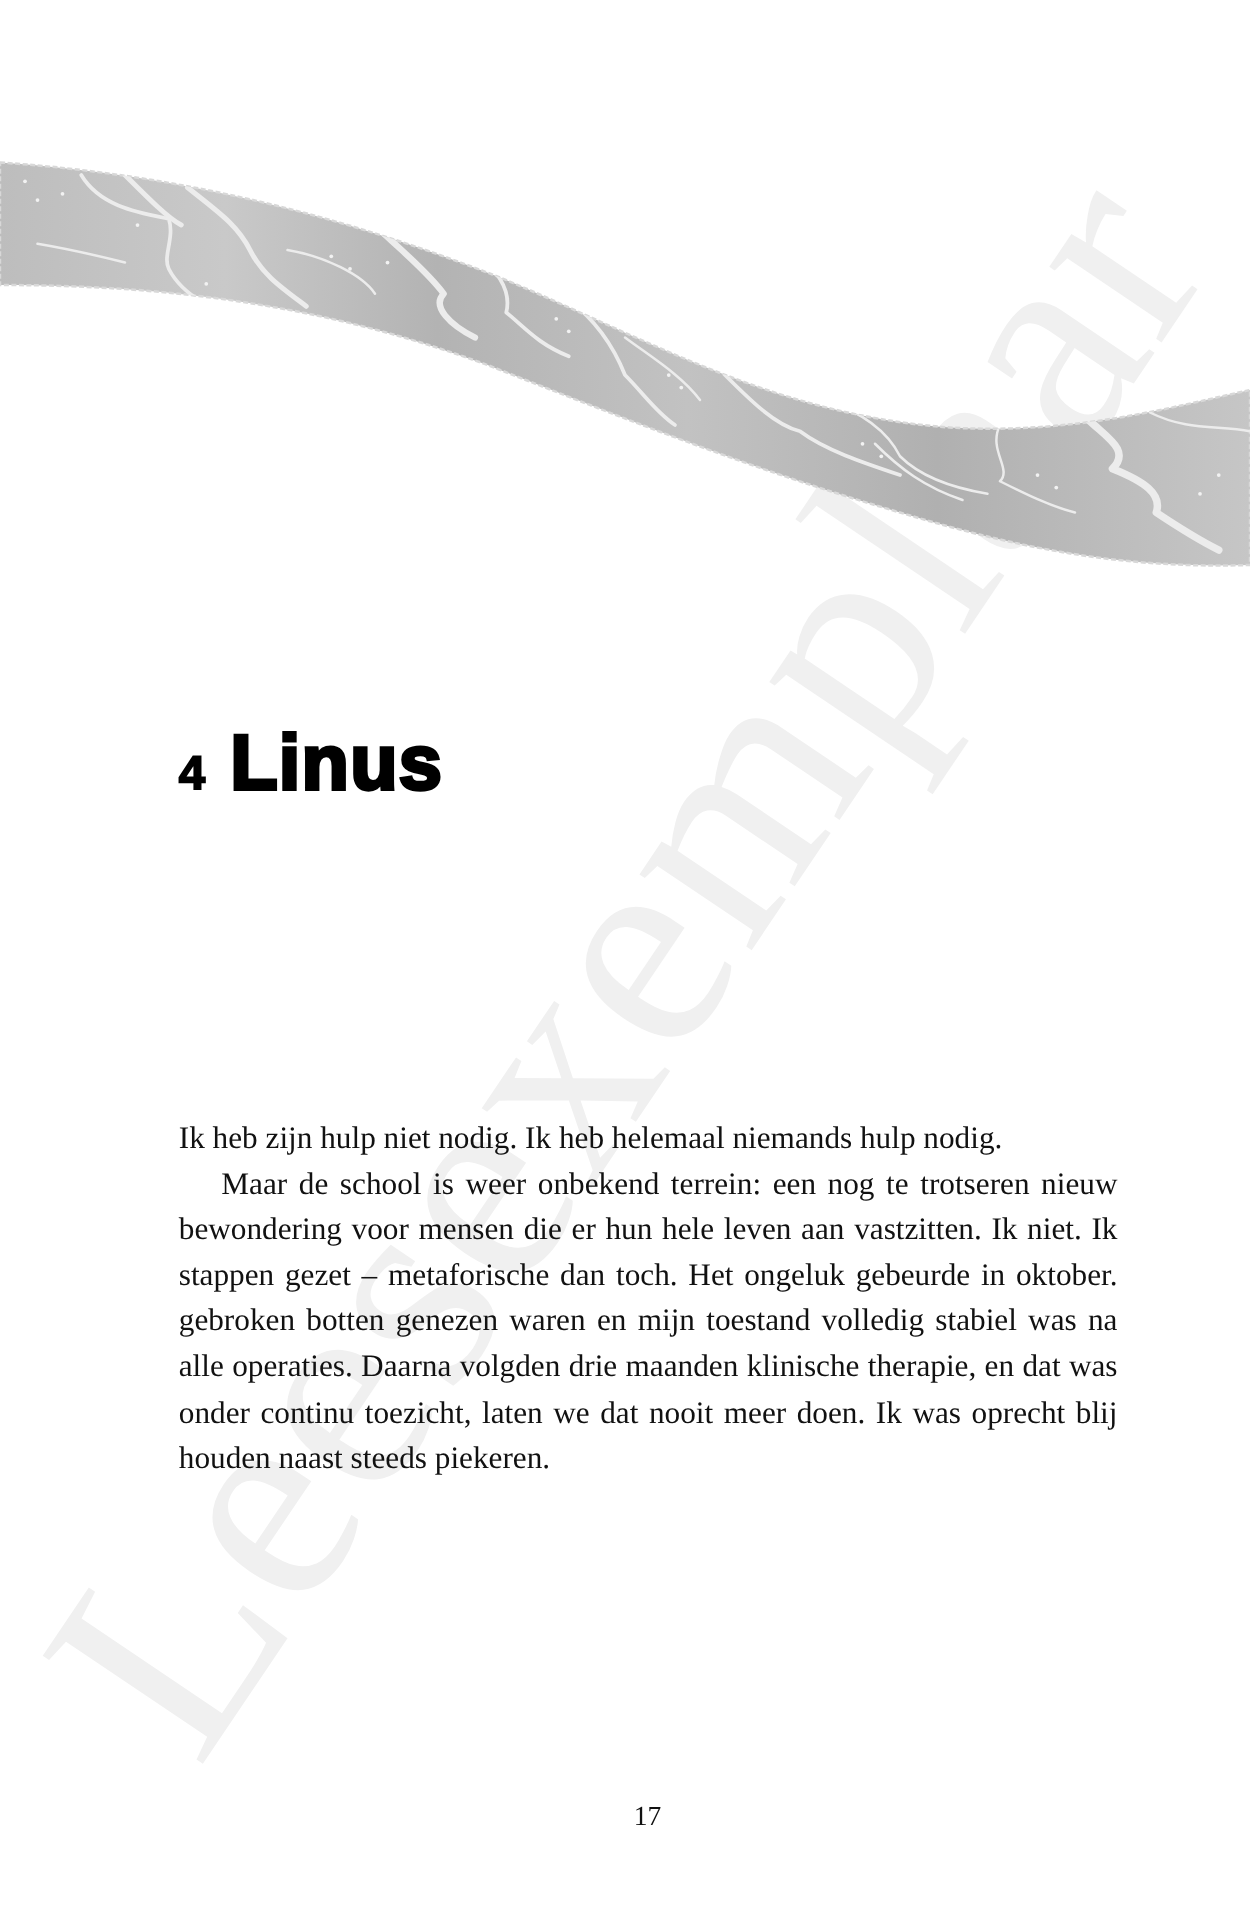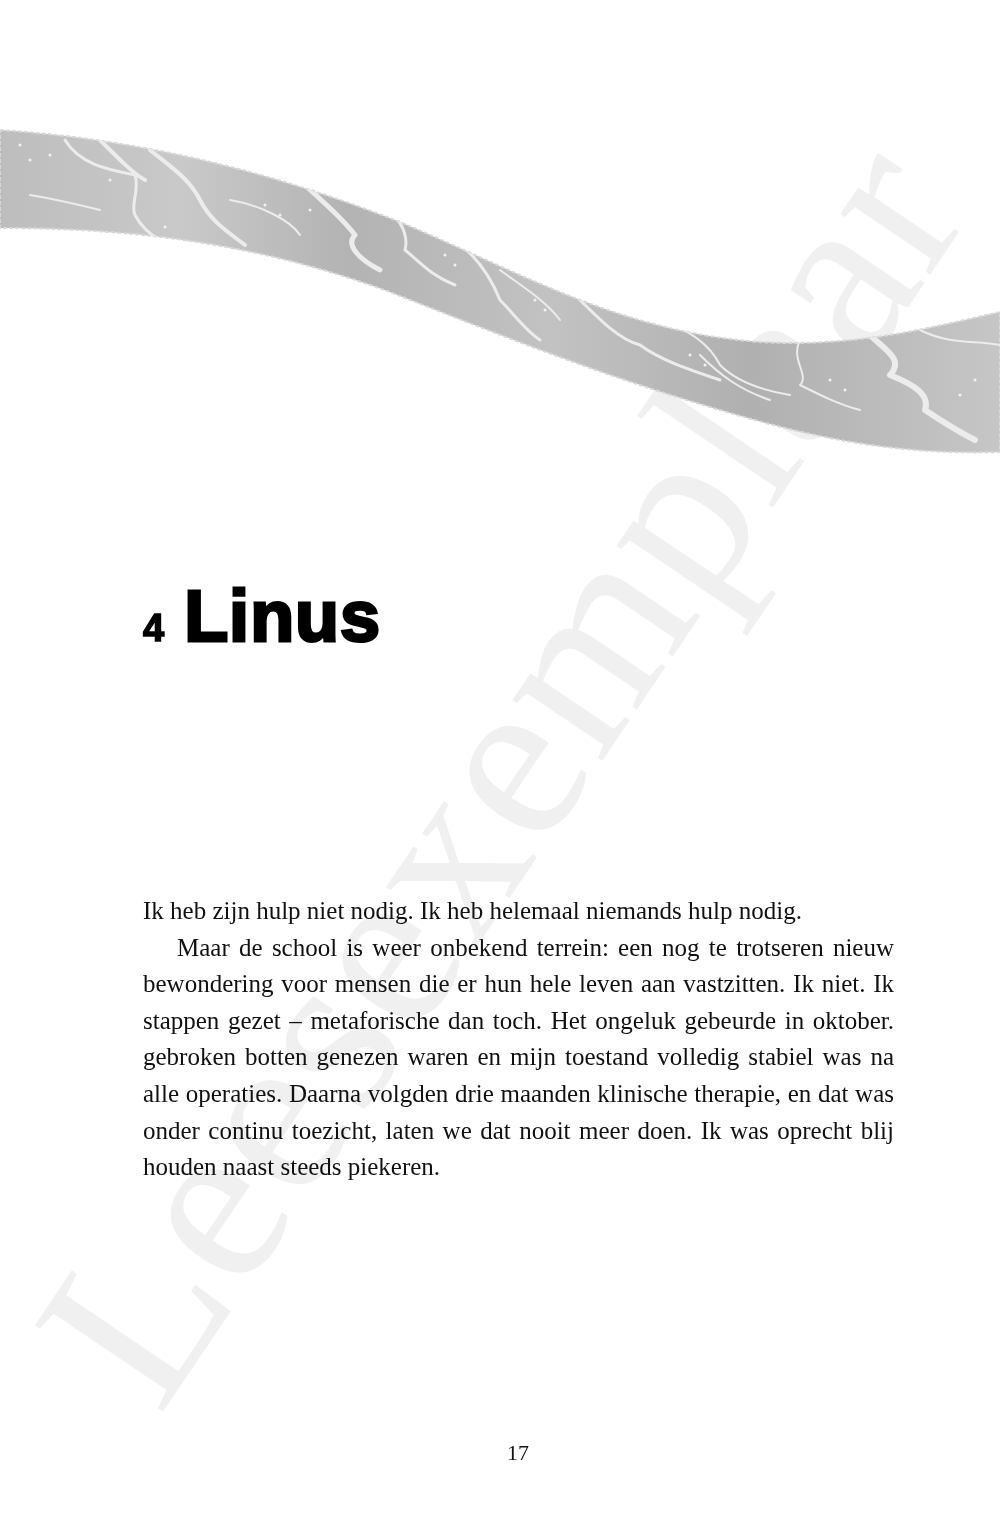--- a/index.html
+++ b/index.html
@@ -47,21 +47,21 @@
       font-weight: bold;
       color: #000;
     }
     .chapter-number {
       font-size: 38px;
       font-weight: 900;
       margin-right: 20px;
       -webkit-text-stroke: 1.5px #000;
     }
     .chapter-title {
-      font-size: 72px;
+      font-size: 62px;
       font-weight: 900;
       letter-spacing: 1px;
       -webkit-text-stroke: 3px #000;
       line-height: 1;
     }
     .body-text {
       position: absolute;
       left: 143px;
       top: 893px;
       width: 751px;

